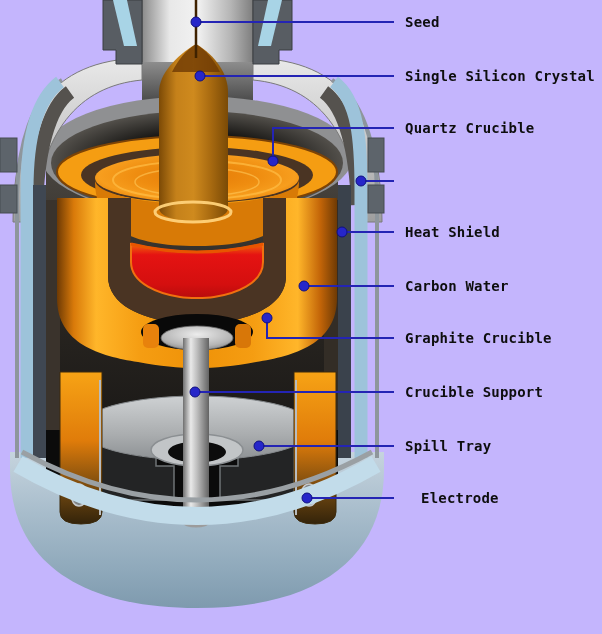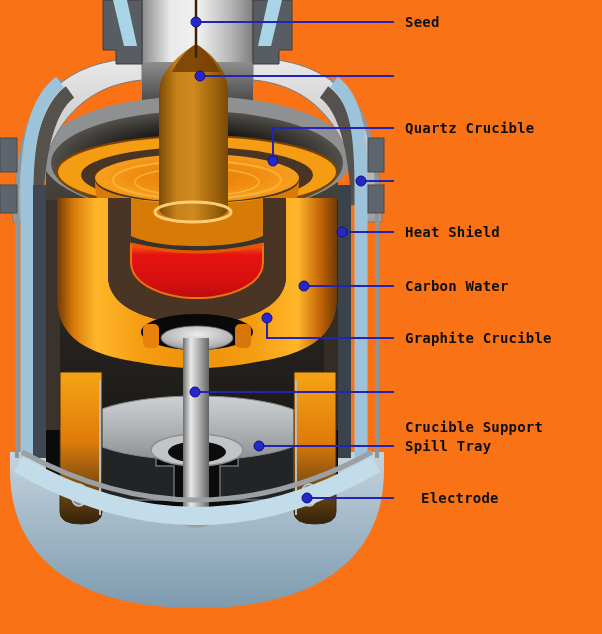--- a/index.html
+++ b/index.html
@@ -1,16 +1,16 @@
 <!DOCTYPE html>
 <html><head>
 <meta charset="utf-8">
 <style>
   html,body{margin:0;padding:0;background:#ffffff;}
-  .stage{position:relative;width:602px;height:634px;background:#f97316;overflow:hidden;
+  .stage{position:relative;width:602px;height:634px;background:#c4b5fd;overflow:hidden;
          font-family:"DejaVu Sans Mono","Liberation Mono",monospace;}
   .stage svg{position:absolute;left:0;top:0;}
   #labels{position:absolute;left:0;top:0;width:602px;height:634px;pointer-events:none;}
   .part-label{position:absolute;left:405px;transform:translateY(-50%);
       font-weight:700;font-size:14px;letter-spacing:0.2px;white-space:nowrap;color:#0e0e0e;}
 </style>
 </head>
 <body>
 
 <div class="stage">
@@ -242,21 +242,22 @@
         </g>
         <g>
           <polyline points="307,498 394,498" fill="none" stroke="#2424b4" stroke-width="2"></polyline>
           <circle cx="307" cy="498" r="5" fill="#2626c9" stroke="#101080" stroke-width="1"></circle>
         </g>
       </g>
 </svg>
 
 <div id="labels">
       <div class="part-label" style="top: 22px; color: rgb(14, 14, 14);">Seed</div>
+      <div class="part-label" style="top: 76px; color: rgb(14, 14, 14);">Single Silicon Crystal</div>
       <div class="part-label" style="top: 128px; color: rgb(14, 14, 14);">Quartz Crucible</div>
       <div class="part-label" style="top: 232px; color: rgb(14, 14, 14);">Heat Shield</div>
       <div class="part-label" style="top: 286px; color: rgb(14, 14, 14);">Carbon Water</div>
       <div class="part-label" style="top: 338px; color: rgb(14, 14, 14);">Graphite Crucible</div>
-      <div class="part-label" style="top: 392px; color: rgb(14, 14, 14); margin-top: 35px;">Crucible Support</div>
+      <div class="part-label" style="top: 392px; color: rgb(14, 14, 14);">Crucible Support</div>
       <div class="part-label" style="top: 446px; color: rgb(14, 14, 14); text-align: right;">Spill Tray</div>
       <div class="part-label" style="top: 498px; color: rgb(14, 14, 14); margin-left: 16px;">Electrode</div>
     </div>
 </div>
 
 </body></html>

